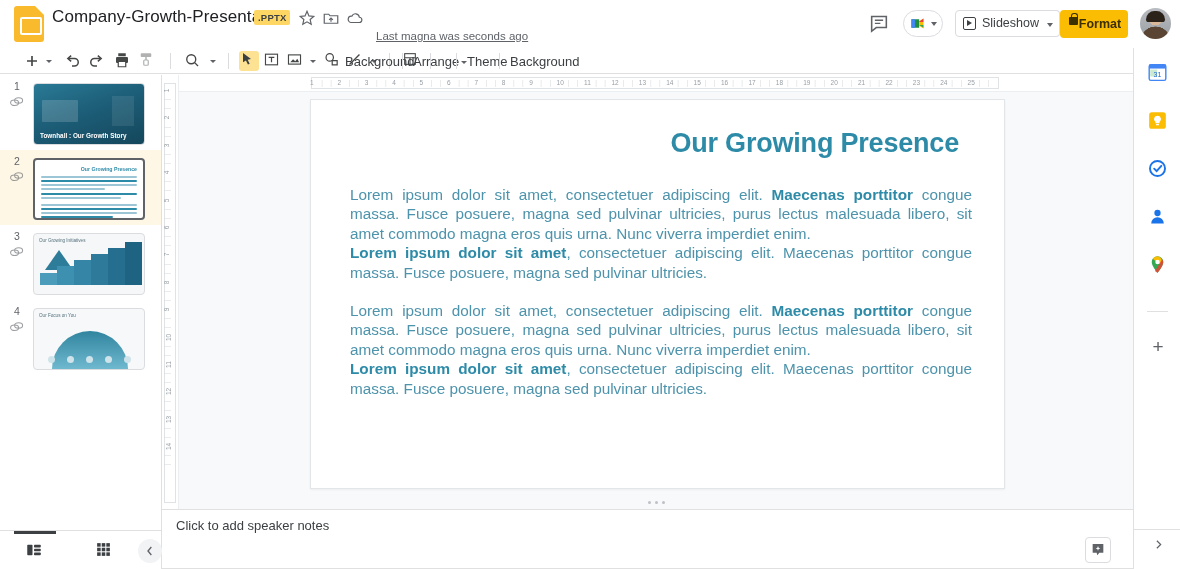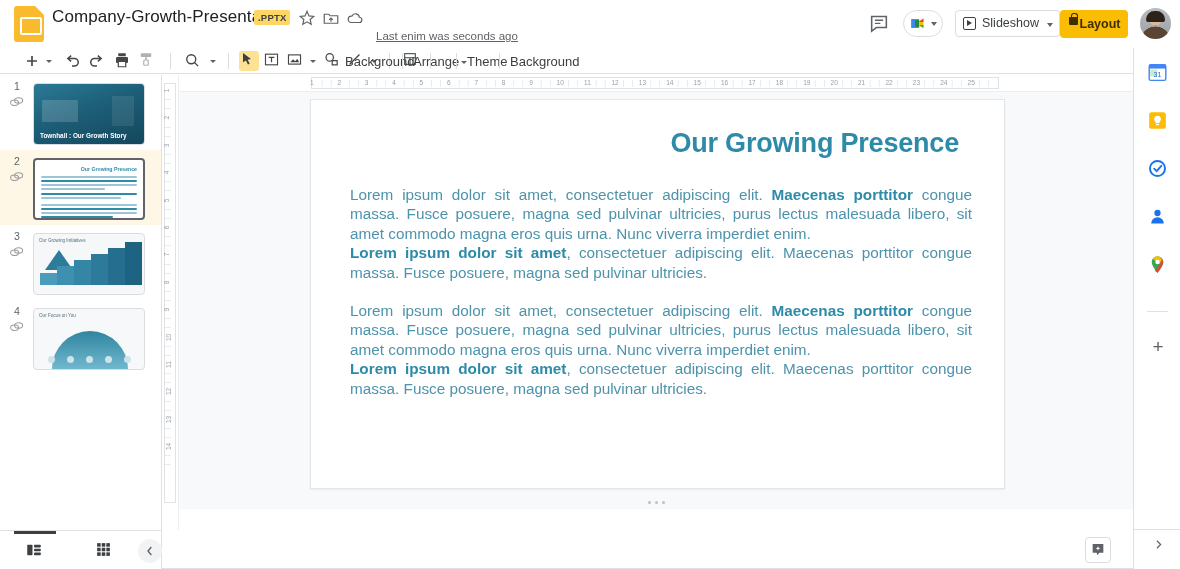--- a/index.html
+++ b/index.html
@@ -182,21 +182,21 @@
         <path d="M3 7h6l1.6 2H21v10H3z"></path>
           <path d="M12 12v5M9.5 14.5L12 12l2.5 2.5"></path>
       </svg>
     </div>
     <div class="t-icon" style="left:346px;">
       <svg width="18" height="18" viewBox="0 0 24 24" fill="none" stroke="#5f6368" stroke-width="1.6">
         <path d="M6.5 18h11a3.5 3.5 0 0 0 .3-7 5.2 5.2 0 0 0-10-1.4A3.8 3.8 0 0 0 6.5 18z"></path>
       </svg>
     </div>
 
-    <div class="last-edit">Last enim was seconds ago</div>
+    <div class="last-edit">Last magna was seconds ago</div>
 
     <div class="tr-btn comment-ic">
       <svg width="22" height="22" viewBox="0 0 24 24" fill="none" stroke="#5f6368" stroke-width="1.7">
         <path d="M4 5h16v12H9l-5 4z"></path>
           <path d="M7.5 9h9M7.5 12.4h6" stroke-width="1.4"></path>
       </svg>
     </div>
 
     <div class="tr-btn meet-btn">
       <svg class="meet-cam" viewBox="0 0 24 18">
@@ -210,21 +210,21 @@
     </div>
 
     <div class="tr-btn ss-btn">
       <i class="ss-play"></i>
       <span>Slideshow</span>
     </div>
     <div class="tr-btn ss-drop"></div>
 
     <div class="tr-btn share-btn">
       <i class="share-lock"></i>
-      <span>Layout</span>
+      <span>Format</span>
     </div>
     <div class="tr-btn avatar"></div>
   </div>
 
   <div class="toolbar">
     <div class="tb" style="left:22px;width:20px;">
       <svg width="20" height="20" viewBox="0 0 24 24" stroke="#444746" stroke-width="2" fill="none">
           <path d="M12 6v12M6 12h12"></path>
         </svg>
     </div>
@@ -555,20 +555,23 @@
           <div class="gap"></div>
           <p><span>Lorem ipsum dolor sit amet, consectetuer adipiscing elit. </span><b>Maecenas porttitor</b><span> congue massa. Fusce posuere, magna sed pulvinar ultricies, purus lectus malesuada libero, sit amet commodo magna eros quis urna. Nunc viverra imperdiet enim.</span></p>
           <p><b>Lorem ipsum dolor sit amet</b><span>, consectetuer adipiscing elit. Maecenas porttitor congue massa. Fusce posuere, magna sed pulvinar ultricies.</span></p>
         </div>
     </div>
   </div>
 
   <div class="notes-handle">
     <span></span><span></span><span></span>
   </div>
+  <div class="notes">
+    <div class="notes-text">Click to add speaker notes</div>
+  </div>
   <div class="notes-bottom-border"></div>
 
   <div class="bottombar">
     <div class="bb-active-bar"></div>
     <div class="bb-ic" style="left:25px;">
       <svg width="18" height="18" viewBox="0 0 24 24" fill="#3c4043">
           <rect x="3" y="5" width="7" height="14" rx="1"></rect>
           <rect x="12" y="5" width="9" height="3.6" rx="1"></rect>
           <rect x="12" y="10.2" width="9" height="3.6" rx="1"></rect>
           <rect x="12" y="15.4" width="9" height="3.6" rx="1"></rect>

